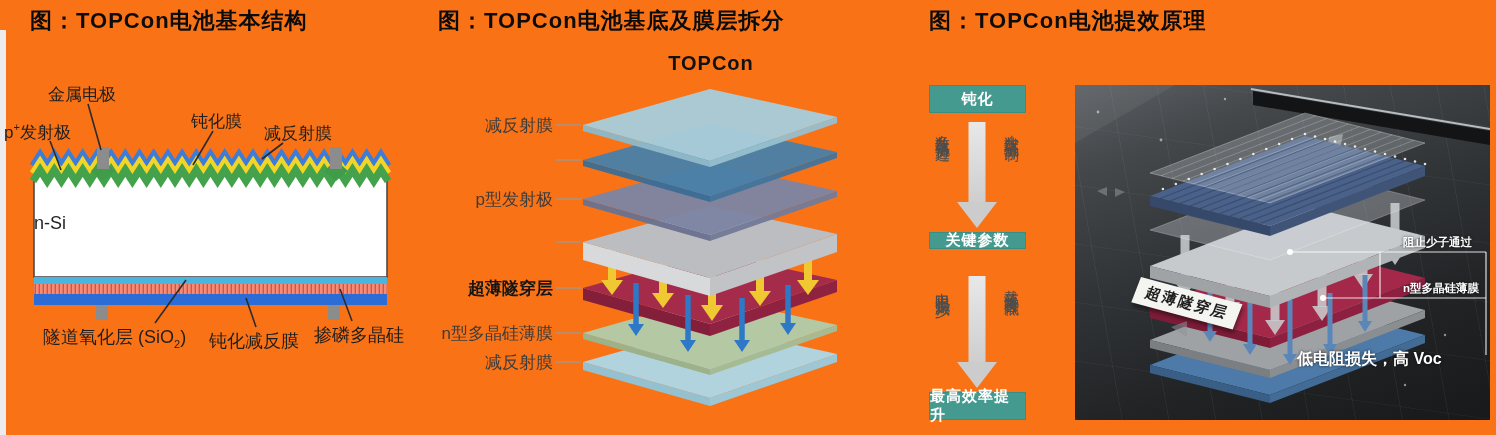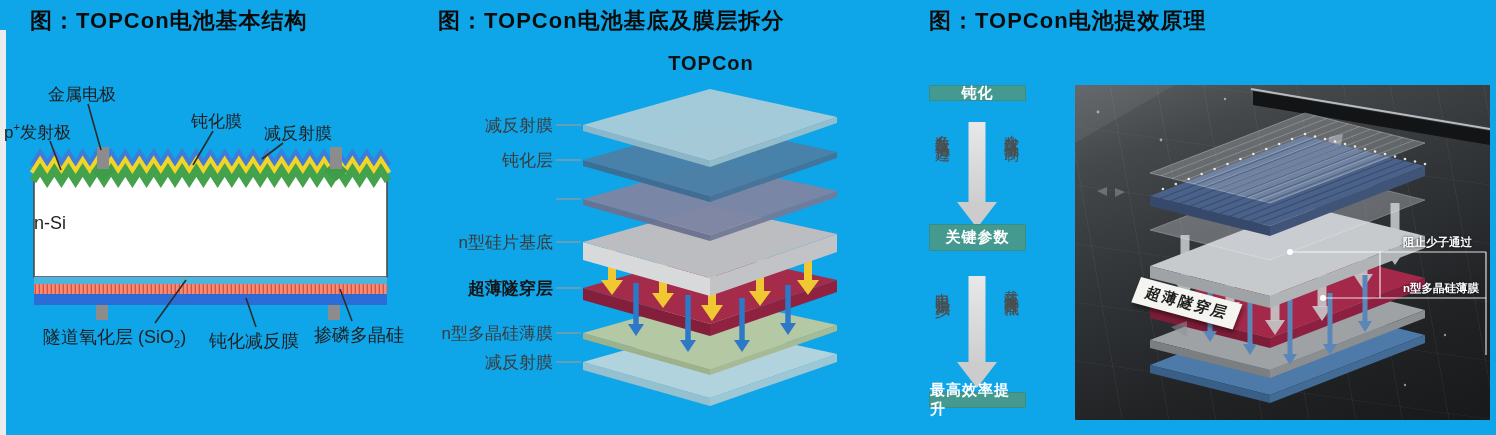--- a/index.html
+++ b/index.html
@@ -1,19 +1,19 @@
 <!DOCTYPE html>
 <html><head>
 <meta charset="utf-8">
 <style>
   * { margin:0; padding:0; box-sizing:border-box; }
   html,body { background:#ffffff; }
   #canvas {
     position:relative; width:1496px; height:435px; overflow:hidden;
-    background:#0ea5e9;
+    background:#f97316;
     font-family:"Liberation Sans","DejaVu Sans",sans-serif;
   }
   .title {
     position:absolute; font-size:22px; font-weight:700; color:#0c0c0c;
     letter-spacing:1px; white-space:nowrap;
   }
   .lbl { position:absolute; font-size:17px; color:#1f1f1f; white-space:nowrap; }
   .lbl sup, .lbl sub { font-size:11px; }
   svg { position:absolute; left:0; top:0; }
 
@@ -23,21 +23,21 @@
     color:#3c3c3c; white-space:nowrap;
   }
   .mlabel.bold { font-weight:700; color:#161616; }
   #topcon-sub {
     position:absolute; left:655px; top:40px; width:112px; text-align:center;
     font-size:20px; font-weight:700; color:#111; letter-spacing:1px;margin-top:12px;
   }
 
   
   .flow-box {
-    position:absolute; left:929px; width:97px; height:16px;
+    position:absolute; left:929px; width:97px; height:28px;
     display:flex; align-items:center; justify-content:center;
     color:#fff; font-size:15px; font-weight:700; letter-spacing:1px;
     border:1px solid #3a8d84;
   }
   .vtext {
     position:absolute; writing-mode:vertical-rl; text-orientation:upright;
     font-size:15px; color:#4d4d4d; letter-spacing:2px; line-height:1.1;
     white-space:nowrap;
   }
   .flow-arrow { position:absolute; width:40px; }
@@ -209,37 +209,36 @@
         <line x1="556" y1="160" x2="581" y2="160"></line>
       <line x1="556" y1="199" x2="581" y2="199"></line>
         <line x1="556" y1="242" x2="581" y2="242"></line>
       <line x1="556" y1="288" x2="581" y2="288"></line>
         <line x1="556" y1="333" x2="581" y2="333"></line>
       <line x1="556" y1="362" x2="581" y2="362"></line>
     </g>
   </svg>
 
   <div class="mlabel" style="left:421px; top:114px;">减反射膜</div>
-  <div class="mlabel" style="left:421px; top:149px;">钝化层</div>
-  <div class="mlabel" style="left:421px; top:231px;">n型硅片基底</div>
+  <div class="mlabel" style="left:421px; top:188px;">p型发射极</div>
   <div class="mlabel bold" style="left:421px; top:277px;">超薄隧穿层</div>
   <div class="mlabel" style="left:421px; top:322px;">n型多晶硅薄膜</div>
   <div class="mlabel" style="left:421px; top:351px;">减反射膜</div>
 
   <div class="title" style="left:929px; top:6px;">图：TOPCon电池提效原理</div>
 
   <div class="flow-box" style="top:85px; background:#459a90;">钝化</div>
   <div class="vtext" style="left:934px; top:123px;">多数载流子通过</div>
   <div class="flow-arrow" style="left:957px; top:122px; height:106px;">
     <div class="shaft"></div>
     <div class="head"></div>
   </div>
   <div class="vtext" style="left:1003px; top:123px;">少数载流子抑制</div>
 
-  <div class="flow-box" style="top:224px; height:27px; background:#459a90;">关键参数</div>
+  <div class="flow-box" style="top:232px; height:17px; background:#459a90;">关键参数</div>
   <div class="vtext" style="left:934px; top:281px;">电阻损失减少</div>
   <div class="flow-arrow" style="left:957px; top:276px; height:112px;">
     <div class="shaft"></div>
     <div class="head"></div>
   </div>
   <div class="vtext" style="left:1003px; top:278px;">载流子复合降低</div>
 
   <div class="flow-box" style="top:392px; background:#459a90;">最高效率提升</div>
 
   <div id="render">
@@ -386,14 +385,15 @@
         <circle cx="23" cy="27" r="1.4"></circle>
           <circle cx="86" cy="55" r="1.4"></circle>
         <circle cx="150" cy="14" r="1.2"></circle>
           <circle cx="330" cy="300" r="1.2"></circle>
         <circle cx="370" cy="250" r="1.2"></circle>
       </g>
     </svg>
     <div id="tunnel-plate">超薄隧穿层</div>
     <div class="rlabel" style="left:328px; top:150px; font-size:11.5px;">阻止少子通过</div>
     <div class="rlabel" style="left:328px; top:196px; font-size:11.5px;">n型多晶硅薄膜</div>
+    <div class="rlabel" style="left:222px; top:264px; font-size:16px;">低电阻损失，高 Voc</div>
   </div>
 </div>
 
 </body></html>

